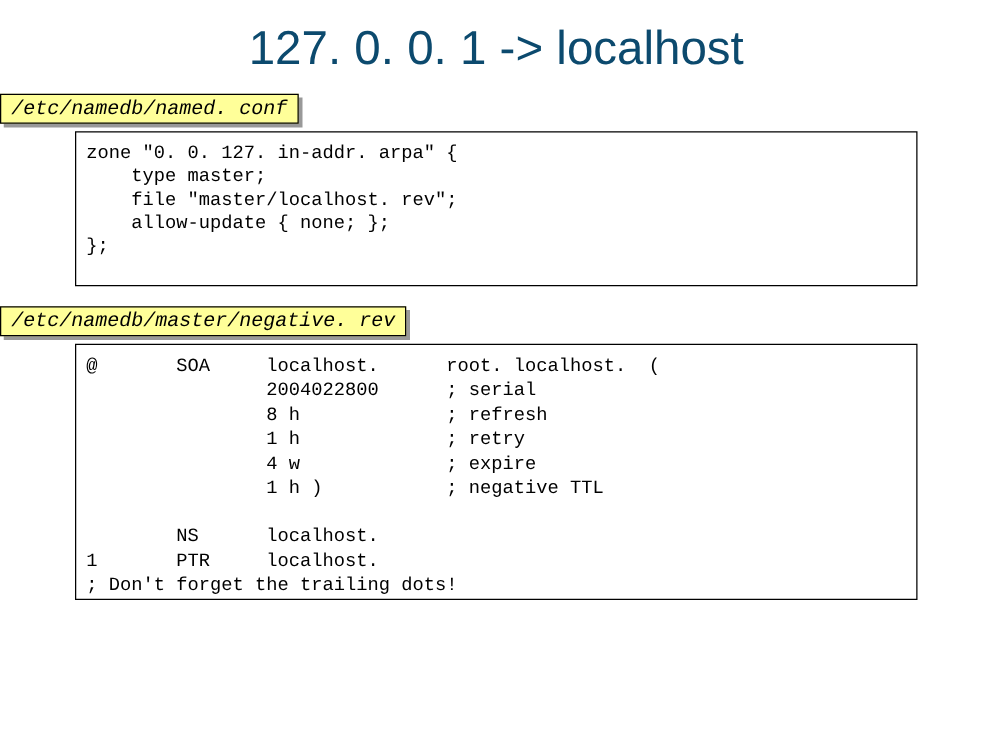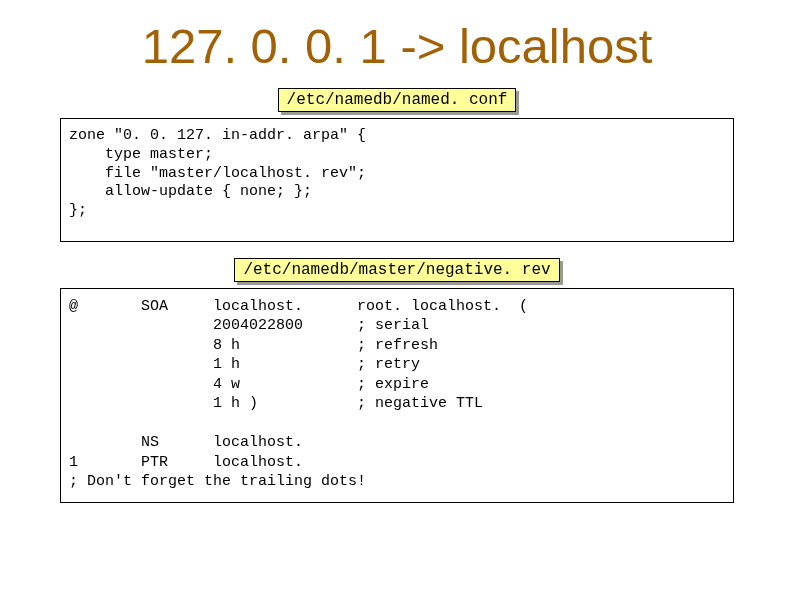--- a/index.html
+++ b/index.html
@@ -11,57 +11,58 @@
     font-family: Arial, Helvetica, sans-serif;
     position: relative;
   }
   .slide {
     width: 794px;
     height: 595px;
     position: relative;
   }
   .title {
     text-align: center;
-    font-size: 49px;
+    font-size: 38px;
     margin-top: 18px;
     margin-bottom: 14px;
     font-weight: normal;
-    color: #a16207;
+    color: #0c4a6e;
   }
   .file-label {
     display: inline-block;
     font-family: "Courier New", monospace;
     font-size: 16px;
     background: #ffff99;
     border: 1px solid #000;
     box-shadow: 3px 3px 0 #999;
     padding: 2px 8px;
     white-space: nowrap;
   }
   .label-wrap {
-    text-align: center;
+    text-align: left;
     margin-bottom: 6px;
+    font-style: italic;
   }
   .code-box {
     font-family: "Courier New", monospace;
     font-size: 15px;
     line-height: 1.25;
     border: 1px solid #000;
     margin: 0 60px 16px 60px;
     padding: 8px 8px 20px 8px;
     white-space: pre;
     color: #000;
   }
   .code-box-2 {
     font-family: "Courier New", monospace;
     font-size: 15px;
     line-height: 1.3;
     border: 1px solid #000;
     margin: 0 60px 0 60px;
-    padding: 8px 8px 10px 8px;
+    padding: 8px 8px 0 8px;
     white-space: pre;
     color: #000;
   }
 </style>
 </head>
 <body>
 <div class="slide">
 
   <h1 class="title">127. 0. 0. 1 -&gt; localhost</h1>
 

